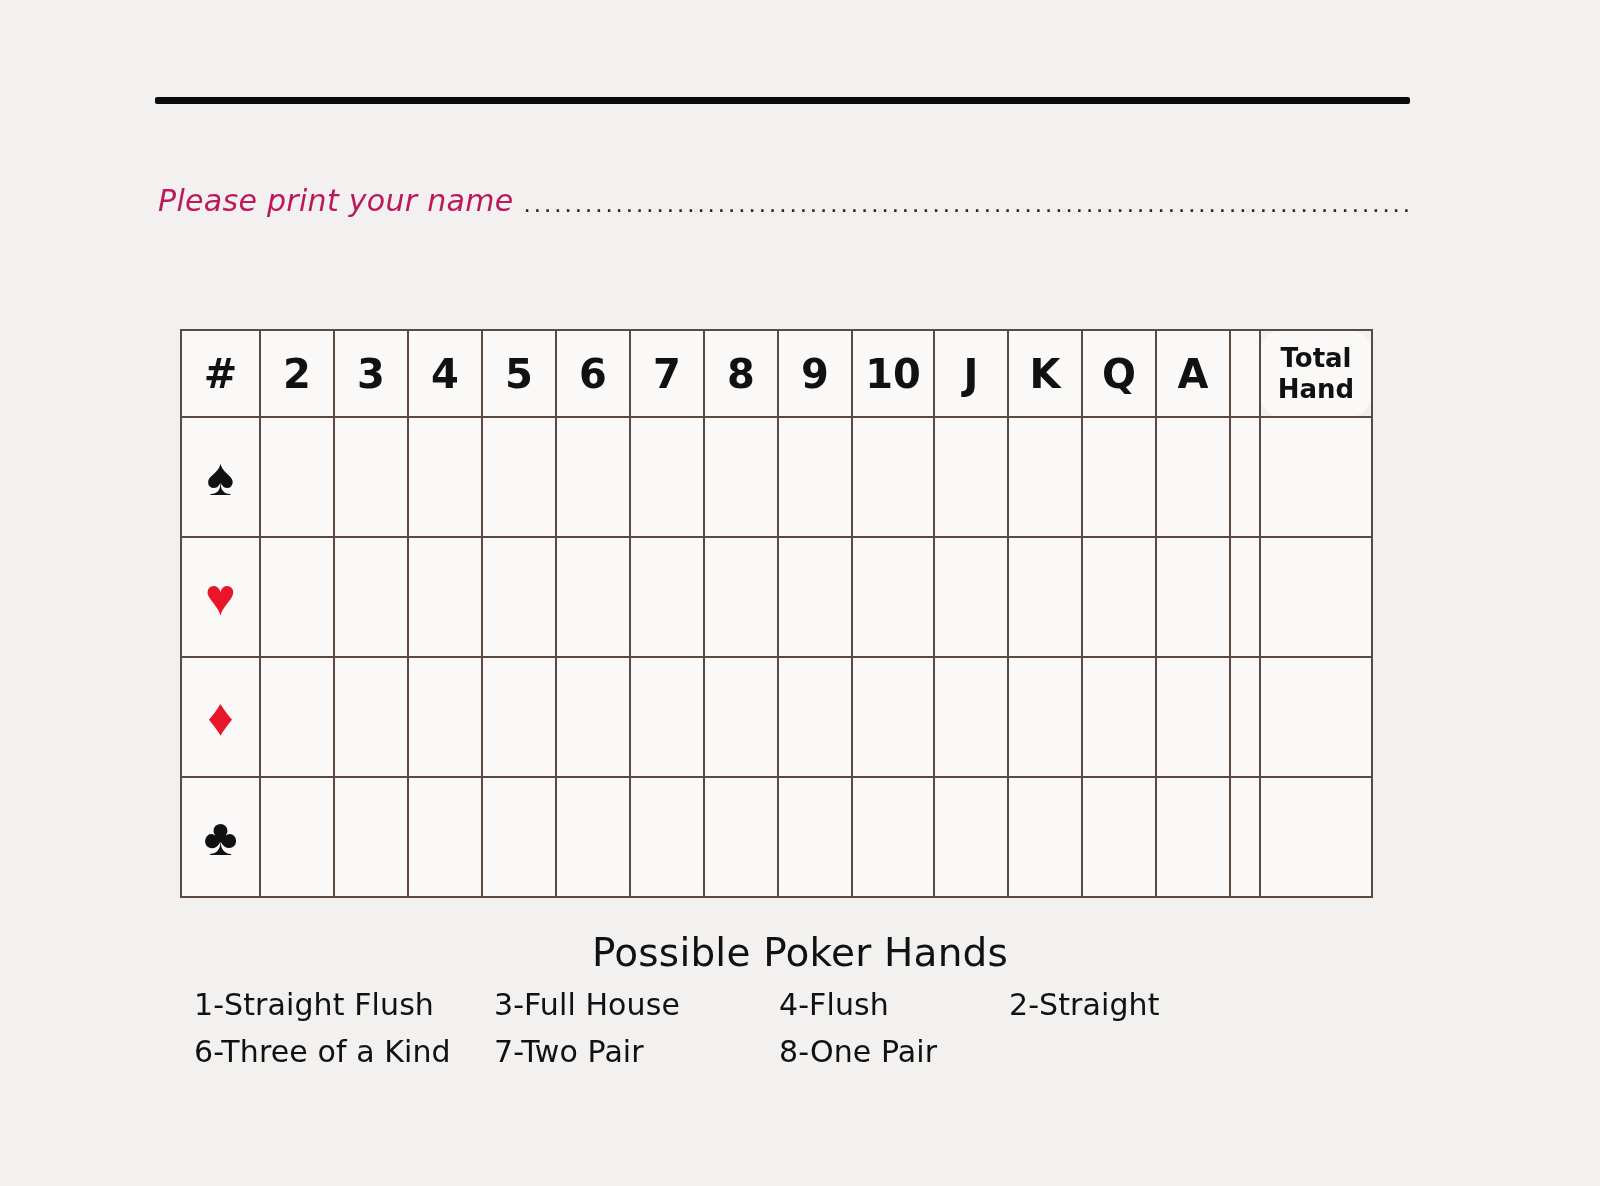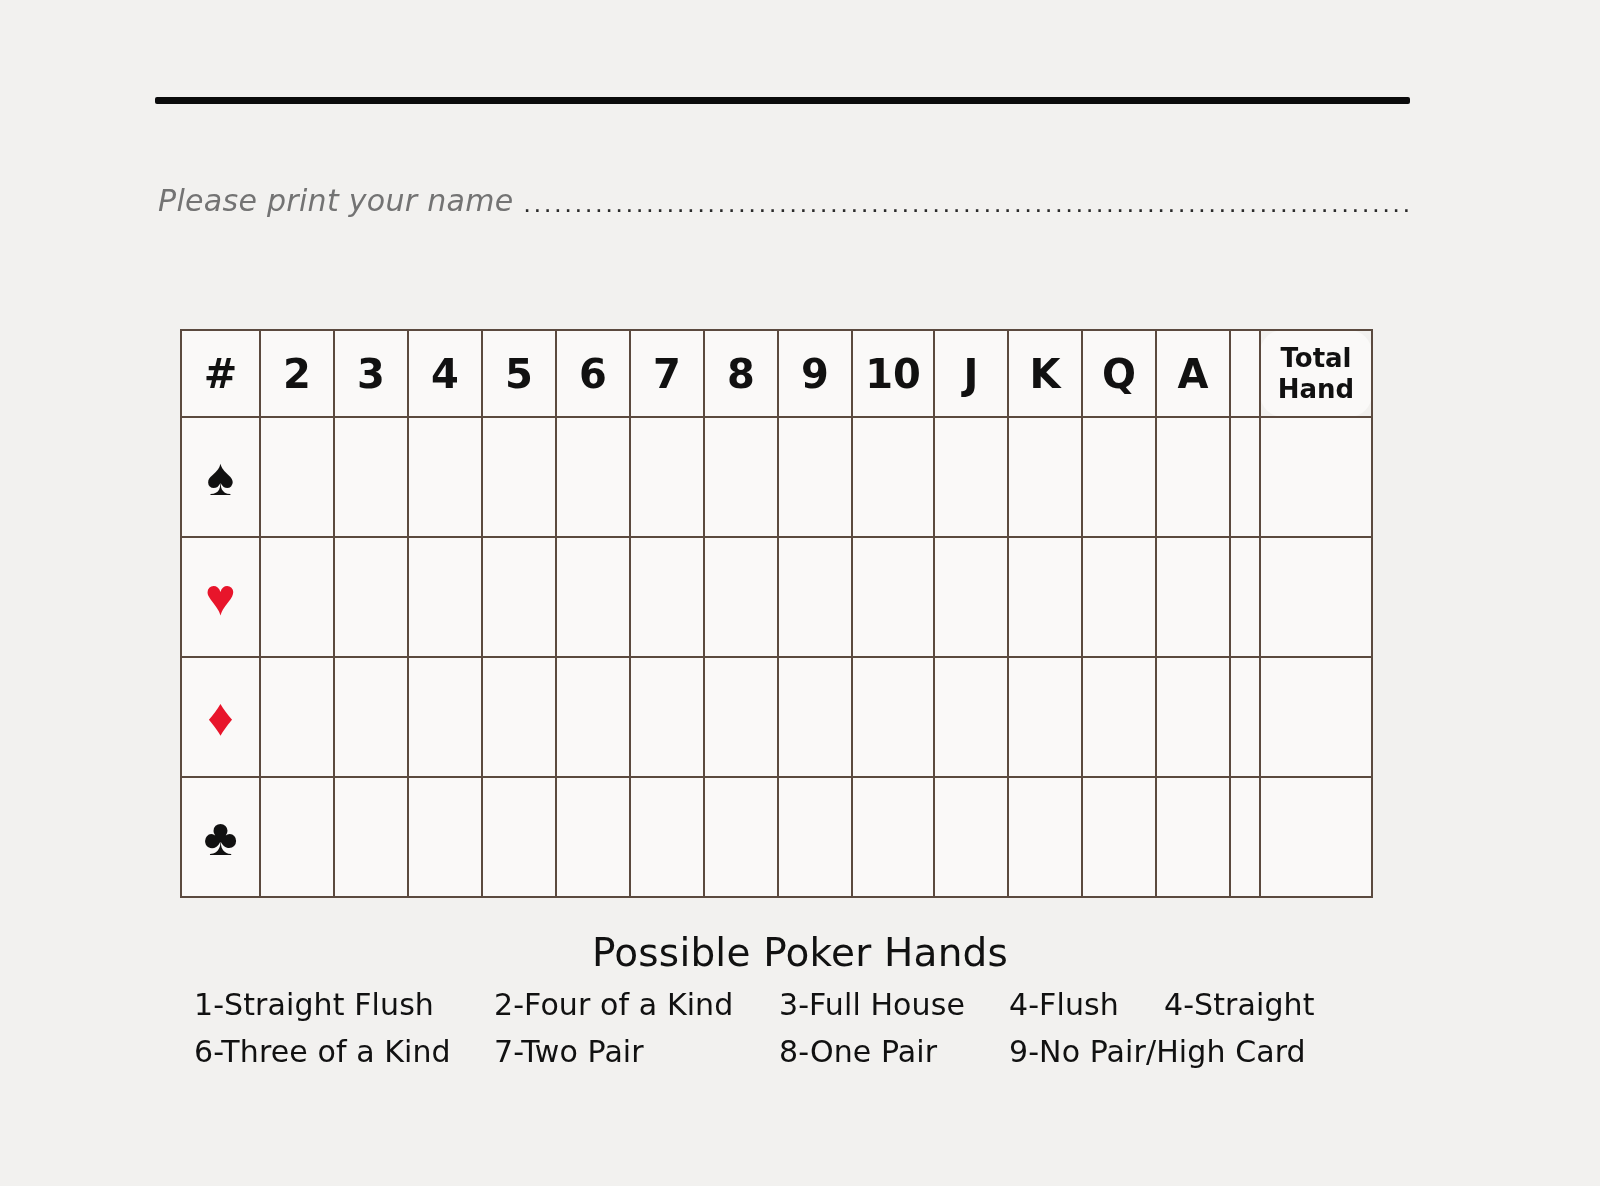--- a/index.html
+++ b/index.html
@@ -40,21 +40,21 @@
     width: 1256px;
     height: 46px;
     display: flex;
     align-items: flex-end;
   }
   .name-label {
     font-family: "DejaVu Sans", sans-serif;
     font-size: 30px;
     font-weight: 500;
     font-style: italic;
-    color: #737373;
+    color: #be185d;
     white-space: nowrap;
     letter-spacing: 0.3px;
     line-height: 1;
     padding-bottom: 2px;
   }
   .name-dots {
     flex: 1;
     margin-left: 10px;
     margin-bottom: 6px;
     height: 14px;
@@ -283,26 +283,24 @@
           <td></td>
         </tr>
       </tbody>
     </table>
   </div>
 
   <div class="legend">
     <div class="legend-title">Possible Poker Hands</div>
     <div class="legend-line row1">
       <span class="li">1-Straight Flush</span>
-      <span class="li">2-Four of a Kind</span>
       <span class="li">3-Full House</span>
       <span class="li">4-Flush</span>
-      <span class="li">4-Straight</span>
+      <span class="li">2-Straight</span>
     </div>
     <div class="legend-line row2">
       <span class="li">6-Three of a Kind</span>
       <span class="li">7-Two Pair</span>
       <span class="li">8-One Pair</span>
-      <span class="li">9-No Pair/High Card</span>
     </div>
   </div>
 
 </div>
 
 </body></html>

